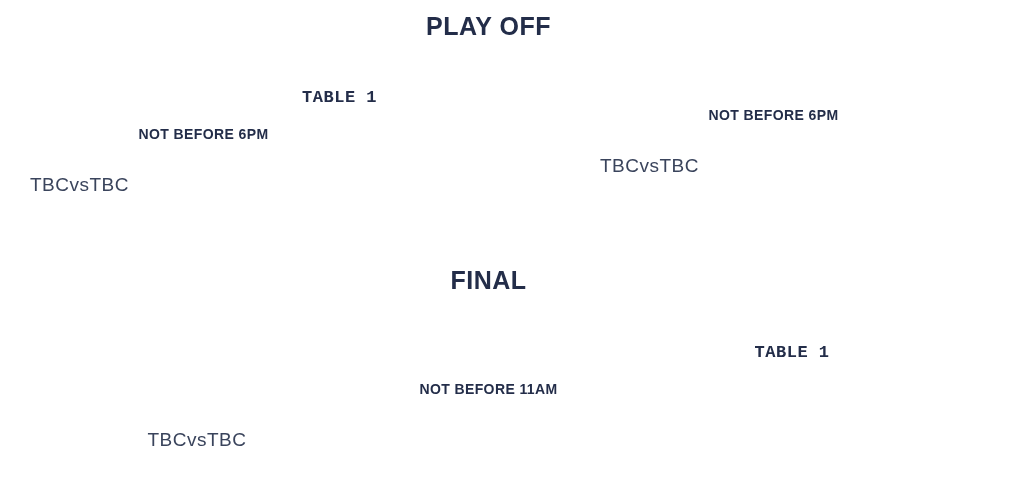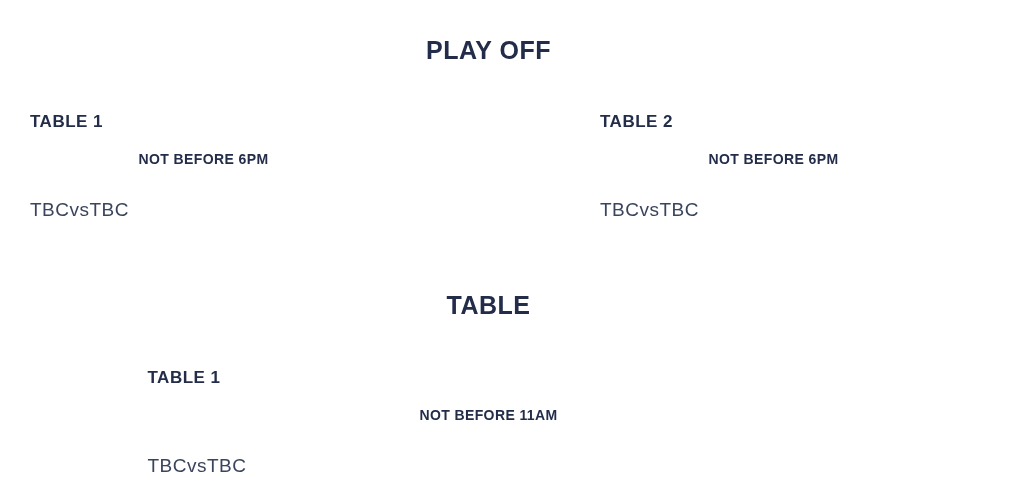--- a/index.html
+++ b/index.html
@@ -11,21 +11,21 @@
   html, body {
     width: 1022px;
     height: 488px;
     background: var(--bg);
     font-family: "Liberation Sans", sans-serif;
     overflow: hidden;
   }
   .container {
     width: 977px;
     height: 488px;
-    padding-top: 36px;
+    padding-top: 12px;
   }
   .section-title {
     text-align: center;
     font-size: 25px;
     font-weight: 700;
     letter-spacing: 0.5px;
     color: var(--heading);
   }
   .playoff-title { margin-bottom: 47px; }
   .final-title { margin-top: 70px; margin-bottom: 48px; }
@@ -34,25 +34,26 @@
     display: flex;
     justify-content: space-between;
     padding: 0 30px;
   }
   .match-card { width: 347px; }
   .match-card.final-card {
     width: 682px;
     margin: 0 auto;
   }
   .match-table-title {
-    text-align: left;
+    text-align: right;
     font-size: 17px;
     font-weight: 700;
     letter-spacing: 0.5px;
     color: var(--heading);
+    font-family: Liberation Mono, monospace;
   }
   .match-time {
     text-align: center;
     font-size: 14px;
     font-weight: 700;
     letter-spacing: 0.4px;
     color: var(--heading);
     margin-top: 19px;
   }
   .players-row {
@@ -87,34 +88,33 @@
         <div class="match-table-title">TABLE 1</div>
         <div class="match-time">NOT BEFORE 6PM</div>
         <div class="players-row">
           <span class="player-name">TBC</span>
           <span class="vs-label">vs</span>
           <span class="player-name">TBC</span>
         </div>
       </div>
 
       <div class="match-card">
-        <div class="match-table-title">TABLE 2</div>
         <div class="match-time">NOT BEFORE 6PM</div>
         <div class="players-row">
           <span class="player-name">TBC</span>
           <span class="vs-label">vs</span>
           <span class="player-name">TBC</span>
         </div>
       </div>
 
     </div>
   </div>
 
   <div>
-    <h1 class="section-title final-title">TABLE</h1>
+    <h1 class="section-title final-title">FINAL</h1>
 
     <div class="match-card final-card">
       <div class="match-table-title">TABLE 1</div>
       <div class="match-time">NOT BEFORE 11AM</div>
       <div class="players-row">
         <span class="player-name">TBC</span>
         <span class="vs-label">vs</span>
         <span class="player-name">TBC</span>
       </div>
     </div>

